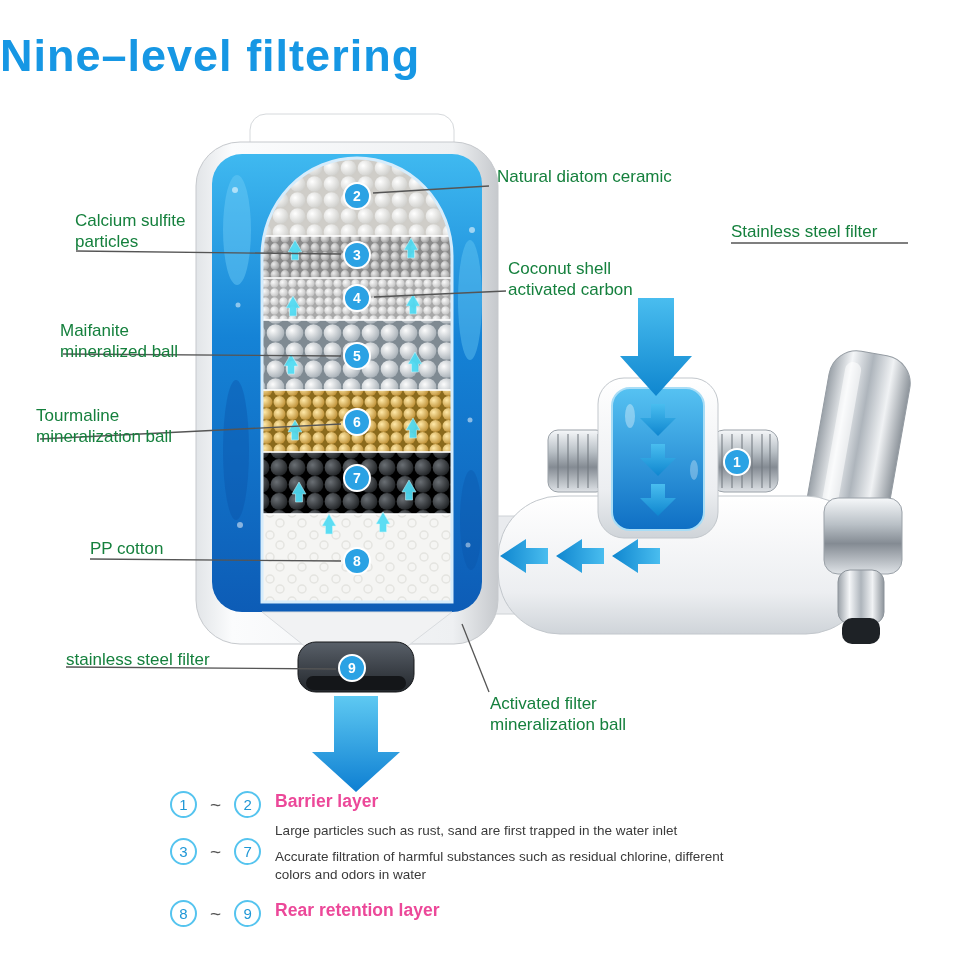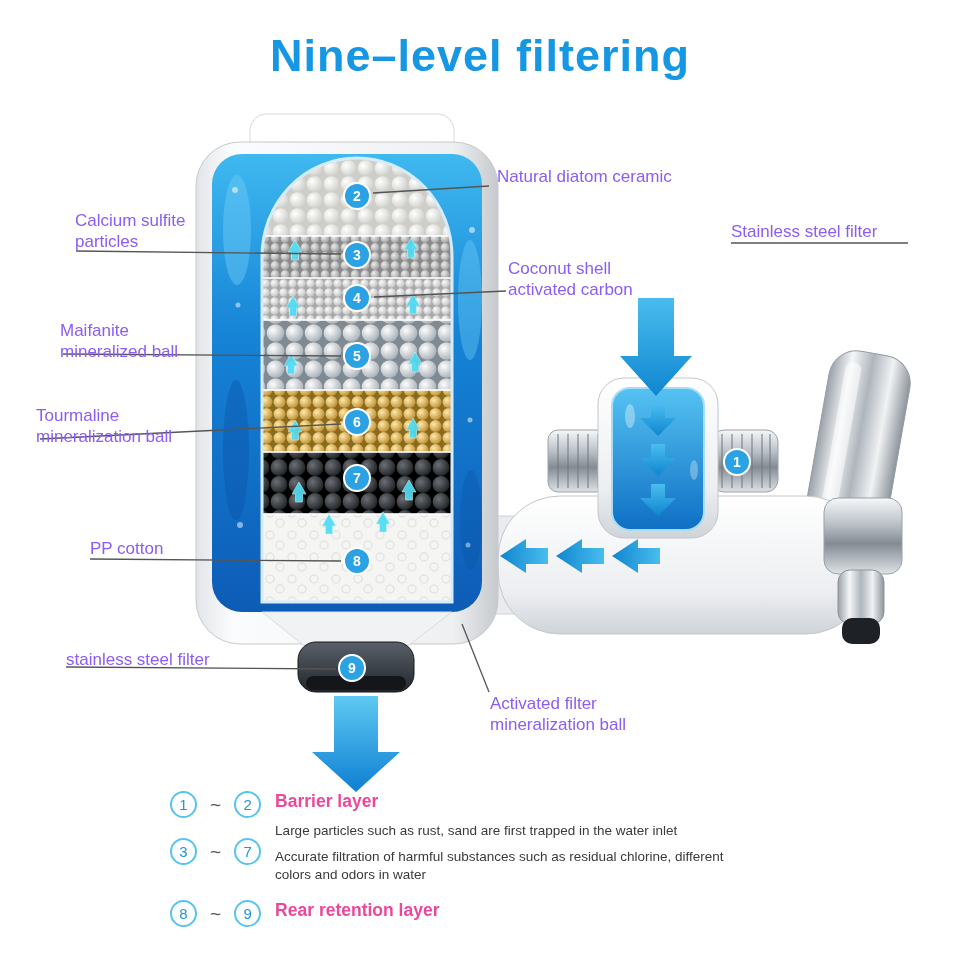--- a/index.html
+++ b/index.html
@@ -1,20 +1,20 @@
 <!DOCTYPE html>
 <html><head>
 <meta charset="utf-8">
 <style>
   *{margin:0;padding:0;box-sizing:border-box}
   html,body{width:960px;height:960px;background:#ffffff;font-family:"Liberation Sans",sans-serif;overflow:hidden}
   .stage{position:relative;width:960px;height:960px;background:#fff}
   svg.illust{position:absolute;left:0;top:0;z-index:1}
-  .title{position:absolute;top:30px;left:0;width:100%;text-align:center;font-size:45px;font-weight:700;color:#1697e4;letter-spacing:1px;z-index:3}
-  .callout{position:absolute;z-index:3;font-size:17px;color:#8b5cf6;line-height:1.25}
+  .title{position:absolute;top:30px;left:0;width:100%;text-align:left;font-size:45px;font-weight:700;color:#1697e4;letter-spacing:1px;z-index:3}
+  .callout{position:absolute;z-index:3;font-size:17px;color:#15803d;line-height:1.25}
   .legend-row{position:absolute;left:170px;display:flex;align-items:flex-start;z-index:3}
   .lnum{width:27px;height:27px;border:2px solid #55c4ef;border-radius:50%;color:#1f97d6;font-size:15px;display:flex;align-items:center;justify-content:center;flex:0 0 auto;background:#fff}
   .ltilde{color:#555;font-size:19px;margin:3px 13px 0 13px}
   .ltext{margin-left:14px}
   .lname{font-size:17.5px;font-weight:700;color:#ec4899}
   .ldesc{font-size:13.5px;color:#3a3a3a;margin-top:10px;max-width:486px;line-height:1.3}
   .mcirc{fill:#2ba2e4;stroke:#ffffff;stroke-width:2}
   .mtext{fill:#ffffff;font-size:14px;font-weight:bold;text-anchor:middle;font-family:"Liberation Sans",sans-serif}
   .leader{stroke:#555555;stroke-width:1.3}
   .cyanArrow{fill:#4fdcf4;stroke:#c8f6fd;stroke-width:0.6;opacity:0.92}

